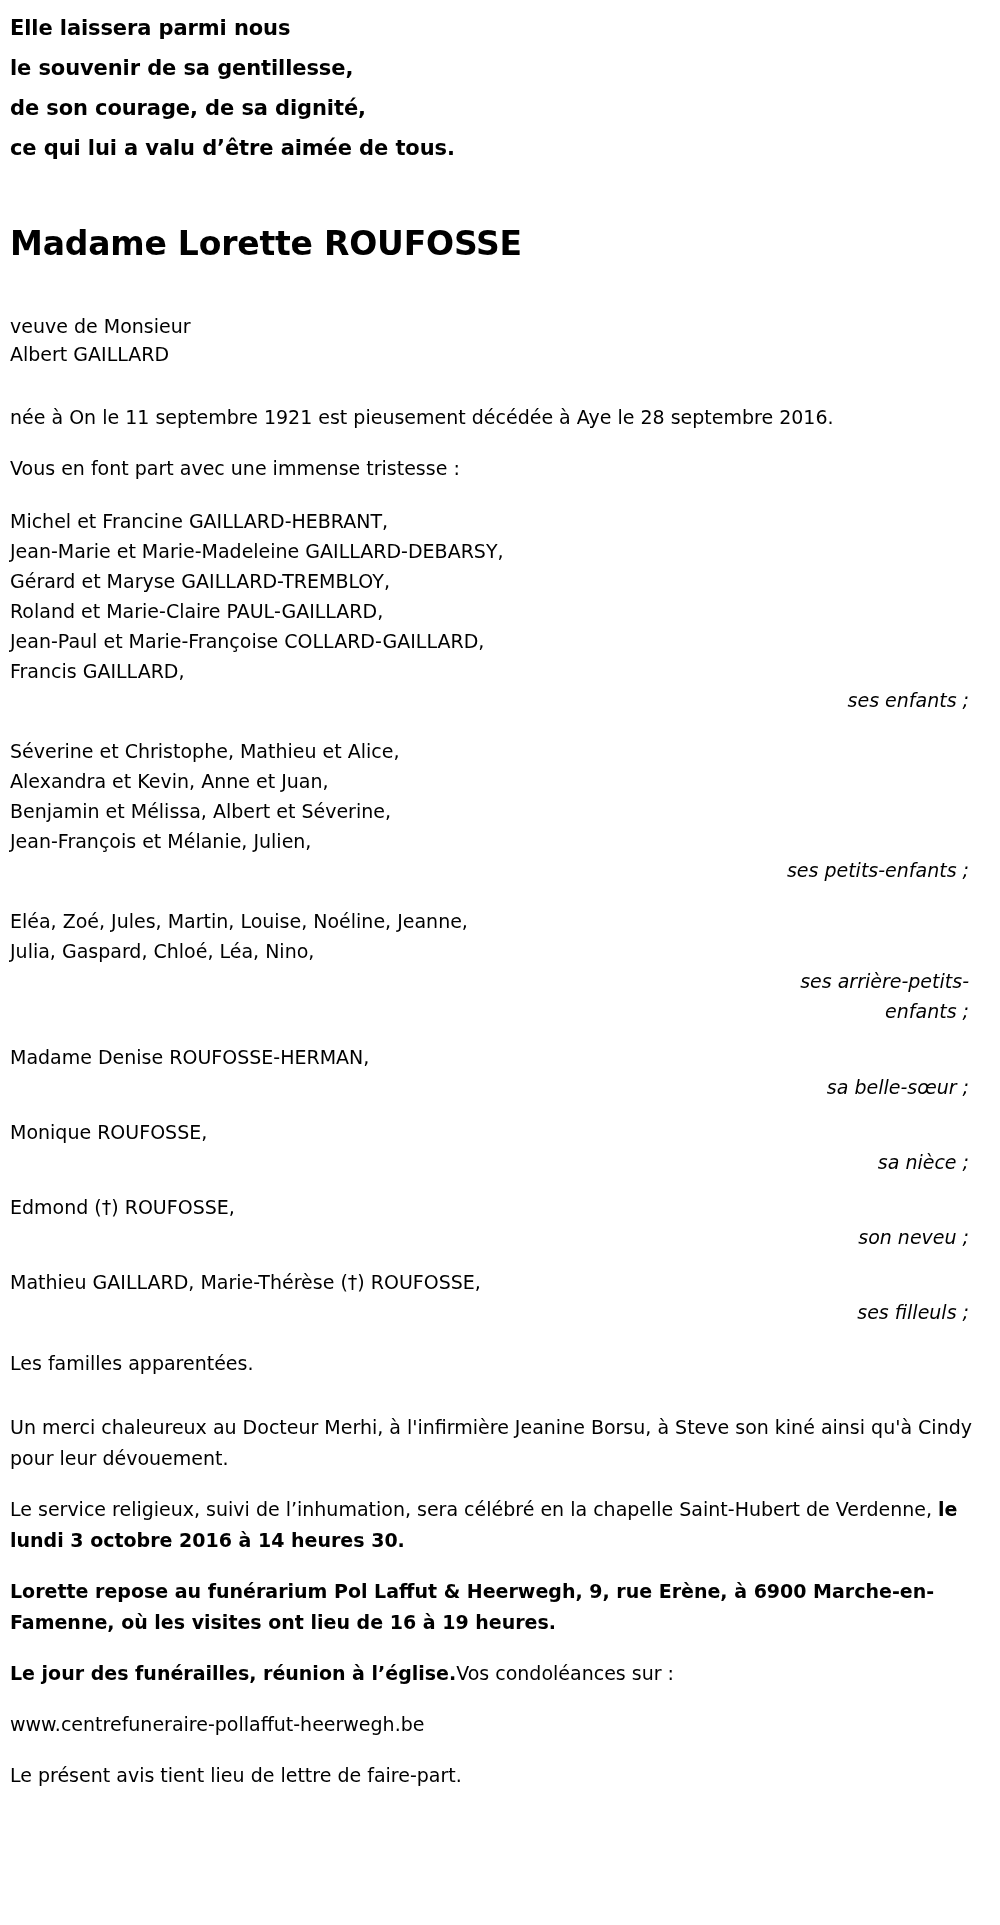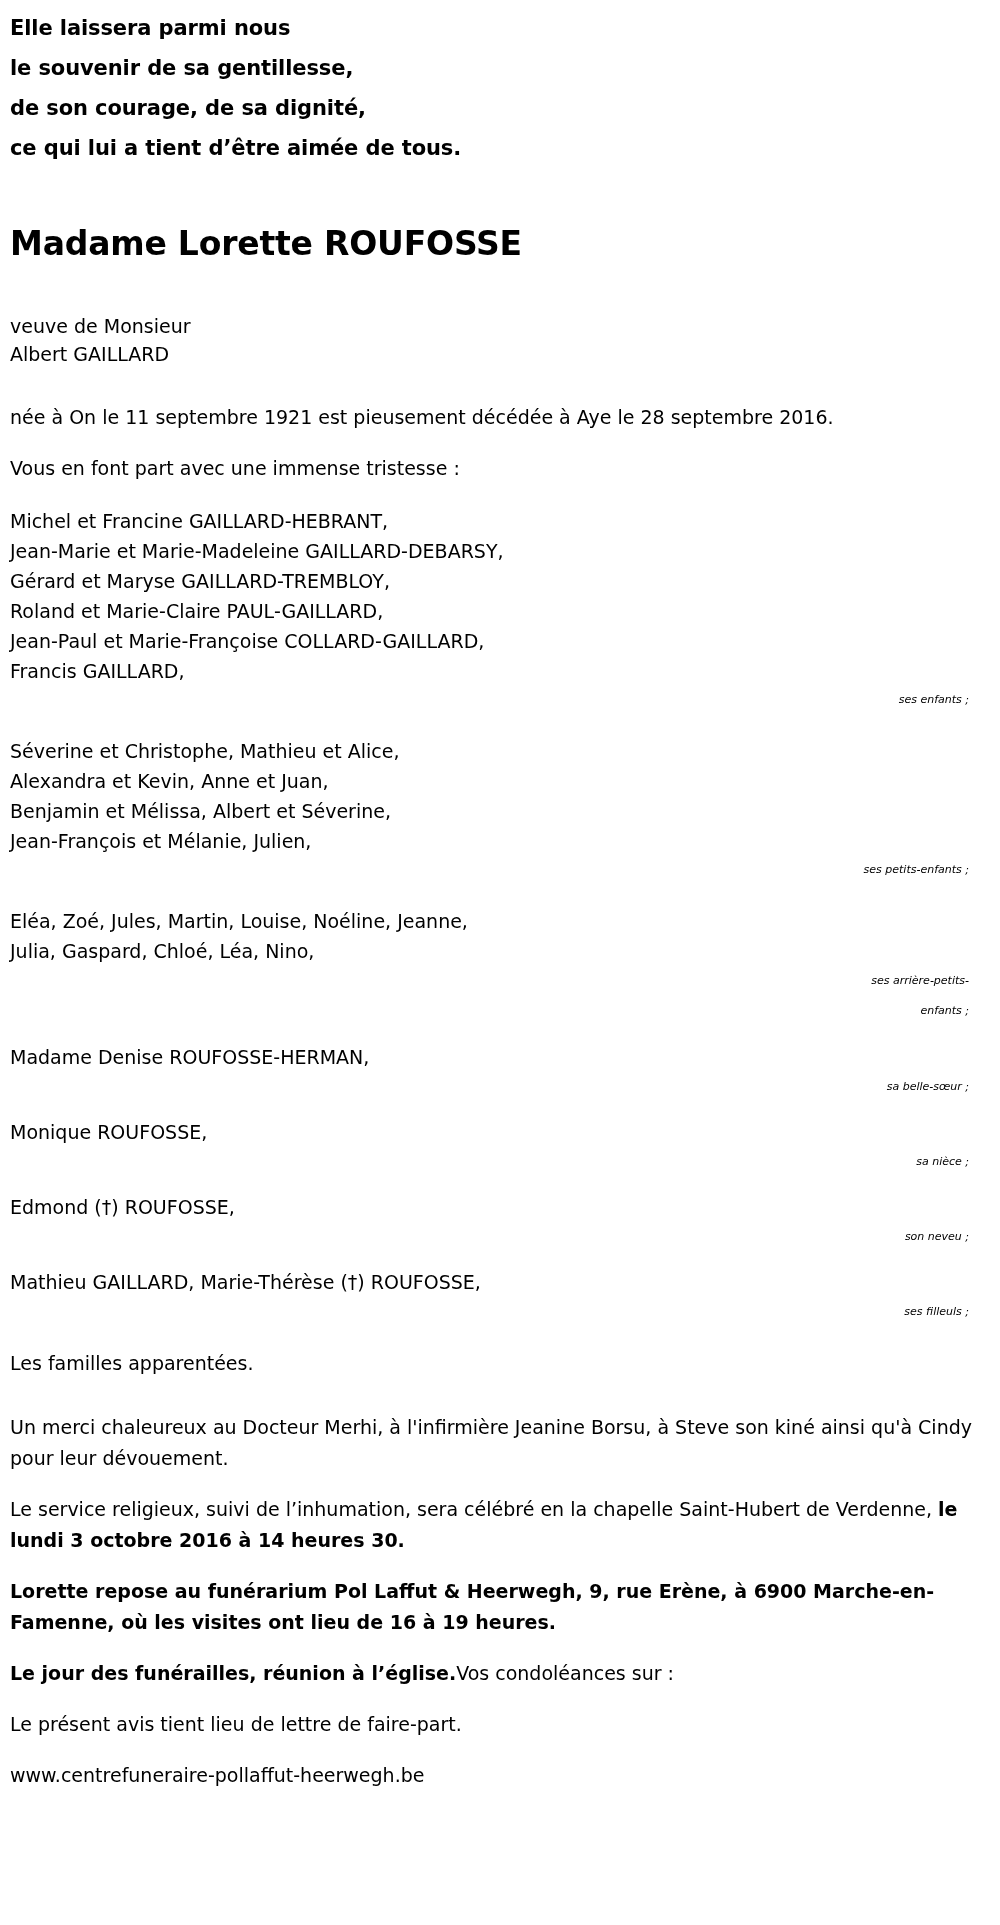--- a/index.html
+++ b/index.html
@@ -65,21 +65,21 @@
 
   
   .family-group {
     margin-top: 22px;
   }
   .family-line {
     font-size: 19px;
     line-height: 30px;
   }
   .relation {
-    font-size: 11px;
+    font-size: 19px;
     font-style: italic;
     line-height: 28px;
     text-align: right;
     padding-right: 10px;
   }
   .relation.two-line {
     line-height: 30px;
   }
 
   
@@ -99,21 +99,21 @@
 </style>
 </head>
 <body>
 
 <div class="page">
 
   <div class="verse">
     <div class="verse-line">Elle laissera parmi nous</div>
     <div class="verse-line">le souvenir de sa gentillesse,</div>
     <div class="verse-line">de son courage, de sa dignité,</div>
-    <div class="verse-line">ce qui lui a tient d’être aimée de tous.</div>
+    <div class="verse-line">ce qui lui a valu d’être aimée de tous.</div>
   </div>
 
   <div class="deceased-name">Madame Lorette ROUFOSSE</div>
 
   <div class="spouse-block">
     <div class="spouse-line">veuve de Monsieur</div>
     <div class="spouse-line">Albert GAILLARD</div>
   </div>
 
   <div class="para">née à On le 11 septembre 1921 est pieusement décédée à Aye le 28 septembre 2016.</div>
@@ -170,17 +170,17 @@
   </div>
 
   <div class="para">Un merci chaleureux au Docteur Merhi, à l'infirmière Jeanine Borsu, à Steve son kiné ainsi qu'à Cindy pour leur dévouement.</div>
 
   <div class="para tight"><span>Le service religieux, suivi de l’inhumation, sera célébré en la chapelle Saint-Hubert de Verdenne, </span><b>le lundi 3 octobre 2016 à 14 heures 30.</b></div>
 
   <div class="para tight"><b>Lorette repose au funérarium Pol Laffut &amp; Heerwegh, 9, rue Erène, à 6900 Marche-en-Famenne, où les visites ont lieu de 16 à 19 heures.</b></div>
 
   <div class="para tight"><b>Le jour des funérailles, réunion à l’église.</b><span>Vos condoléances sur :</span></div>
 
+  <div class="para tight">www.centrefuneraire-pollaffut-heerwegh.be</div>
+
   <div class="para tight">Le présent avis tient lieu de lettre de faire-part.</div>
-
-  <div class="para tight">www.centrefuneraire-pollaffut-heerwegh.be</div>
 
 </div>
 
 </body></html>

